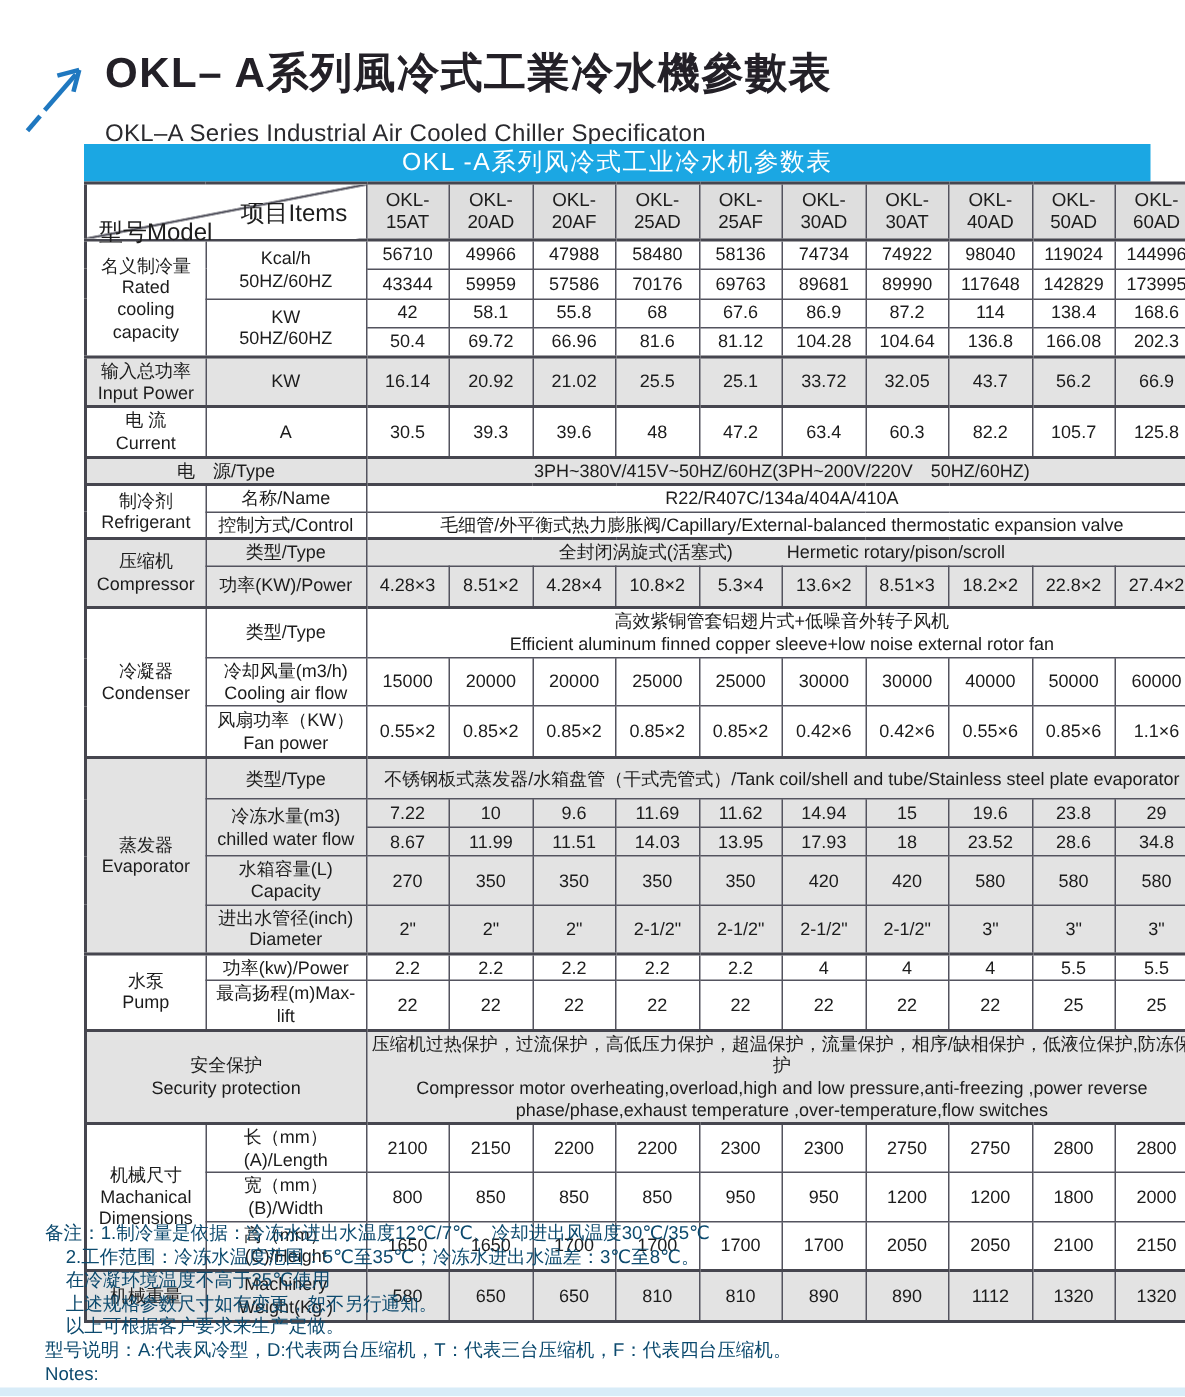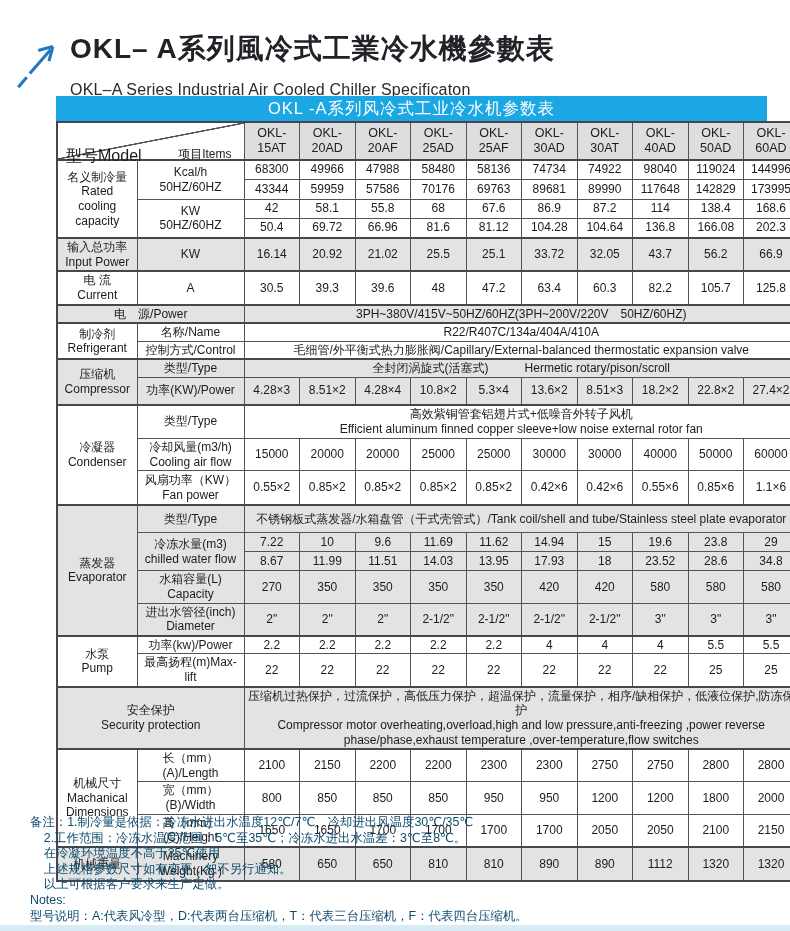--- a/index.html
+++ b/index.html
@@ -26,21 +26,21 @@
      font-size:12px;line-height:1.22;padding:1px 2px;white-space:pre-line;color:var(--ink);}
   tr.sect td{border-top:2px solid var(--border-strong);}
   td.shade{background:var(--shade);}
   td.model-cell{background:var(--shade-h);font-size:12.5px;}
   td.lbl,td.item{font-size:12px;}
   td.merged{font-size:12px;}
   td.corner{position:relative;background:
      linear-gradient(to bottom right,transparent calc(50% - 1px),var(--border) calc(50% - .5px),
      var(--border) calc(50% + .5px),transparent calc(50% + 1px)) #fff;}
   .c-model{position:absolute;left:8px;top:23px;font-size:16px;}
-  .c-items{position:absolute;right:12px;top:24px;font-size:12px;}
+  .c-items{position:absolute;right:12px;top:10px;font-size:16px;}
   
   .notes{position:absolute;left:30px;top:815px;font-size:12.4px;line-height:15.6px;color:#0c4a6e;}
   .note-line{white-space:pre;}
   .footer-strip{position:absolute;left:0;bottom:0;width:790px;height:6px;background:var(--strip);}
 </style>
 </head>
 <body>
 
 <div class="page">
 
@@ -98,21 +98,21 @@
             <td class="model-cell">OKL-
 60AD</td>
           </tr>
           <tr class="sect" style="height: 19px;">
             <td class="lbl" rowspan="4">名义制冷量
 Rated
 cooling
 capacity</td>
             <td class="item" rowspan="2">Kcal/h
 50HZ/60HZ</td>
-            <td class="val">68300</td>
+            <td class="val">56710</td>
             <td class="val">49966</td>
             <td class="val">47988</td>
             <td class="val">58480</td>
             <td class="val">58136</td>
             <td class="val">74734</td>
             <td class="val">74922</td>
             <td class="val">98040</td>
             <td class="val">119024</td>
             <td class="val">144996</td>
           </tr>
@@ -178,21 +178,21 @@
             <td class="val">39.6</td>
             <td class="val">48</td>
             <td class="val">47.2</td>
             <td class="val">63.4</td>
             <td class="val">60.3</td>
             <td class="val">82.2</td>
             <td class="val">105.7</td>
             <td class="val">125.8</td>
           </tr>
           <tr class="sect" style="height: 17px;">
-            <td class="lbl shade" colspan="2">电　源/Power</td>
+            <td class="lbl shade" colspan="2">电　源/Type</td>
             <td class="merged shade" colspan="10">3PH~380V/415V~50HZ/60HZ(3PH~200V/220V　50HZ/60HZ)</td>
           </tr>
           <tr class="sect" style="height: 17px;">
             <td class="lbl" rowspan="2">制冷剂
 Refrigerant</td>
             <td class="item" rowspan="1">名称/Name</td>
             <td class="merged" colspan="10">R22/R407C/134a/404A/410A</td>
           </tr>
           <tr style="height: 17px;">
             <td class="item" rowspan="1">控制方式/Control</td>
@@ -407,18 +407,18 @@
         </tbody>
     </table>
   </div>
 
   <div class="notes">
       <div class="note-line">备注：1.制冷量是依据：冷冻水进出水温度12℃/7℃、冷却进出风温度30℃/35℃</div>
       <div class="note-line">    2.工作范围：冷冻水温度范围：5℃至35℃；冷冻水进出水温差：3℃至8℃。</div>
       <div class="note-line">    在冷凝环境温度不高于35℃使用</div>
       <div class="note-line">    上述规格参数尺寸如有变更，恕不另行通知。</div>
       <div class="note-line">    以上可根据客户要求来生产定做。</div>
+      <div class="note-line">型号说明：A:代表风冷型，D:代表两台压缩机，T：代表三台压缩机，F：代表四台压缩机。</div>
       <div class="note-line">Notes:</div>
-      <div class="note-line">型号说明：A:代表风冷型，D:代表两台压缩机，T：代表三台压缩机，F：代表四台压缩机。</div>
     </div>
 
   <div class="footer-strip"></div>
 </div>
 
 </body></html>

